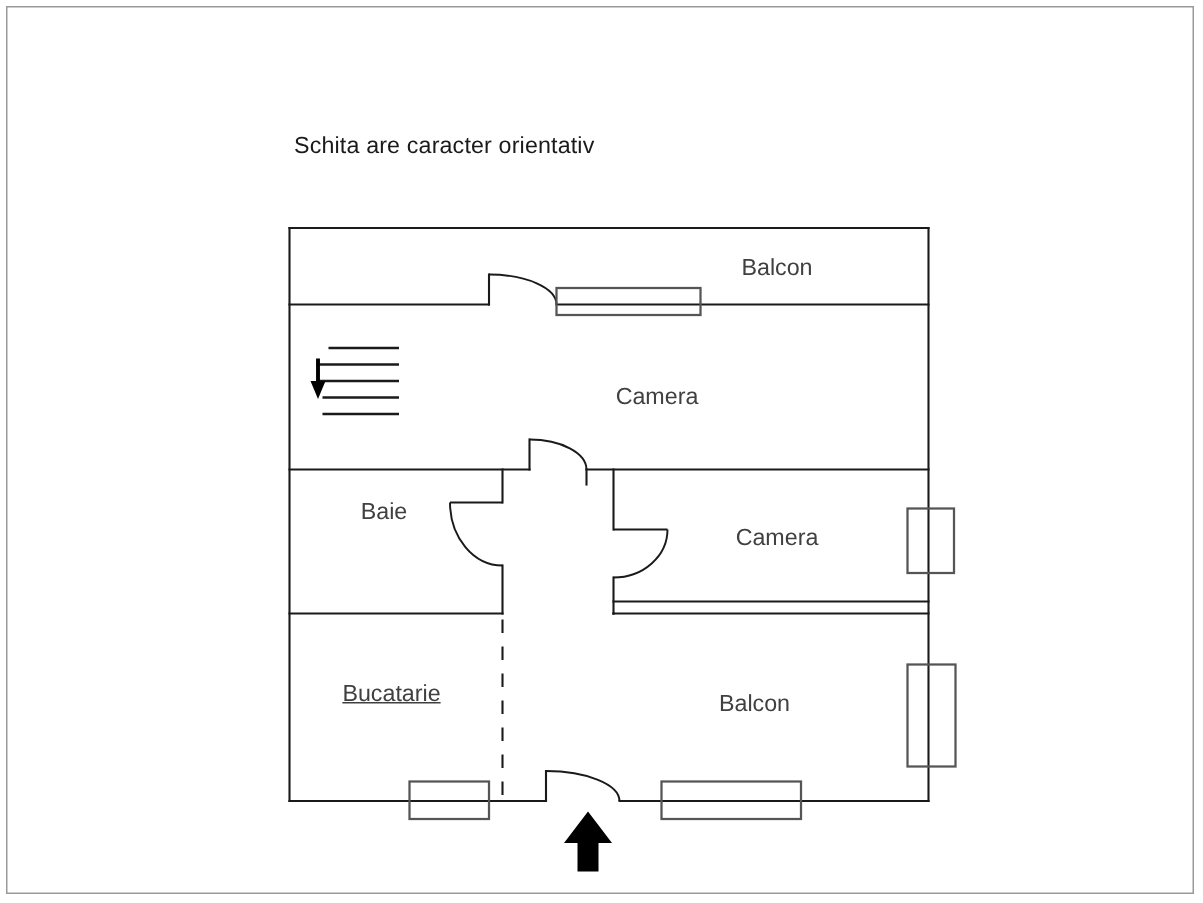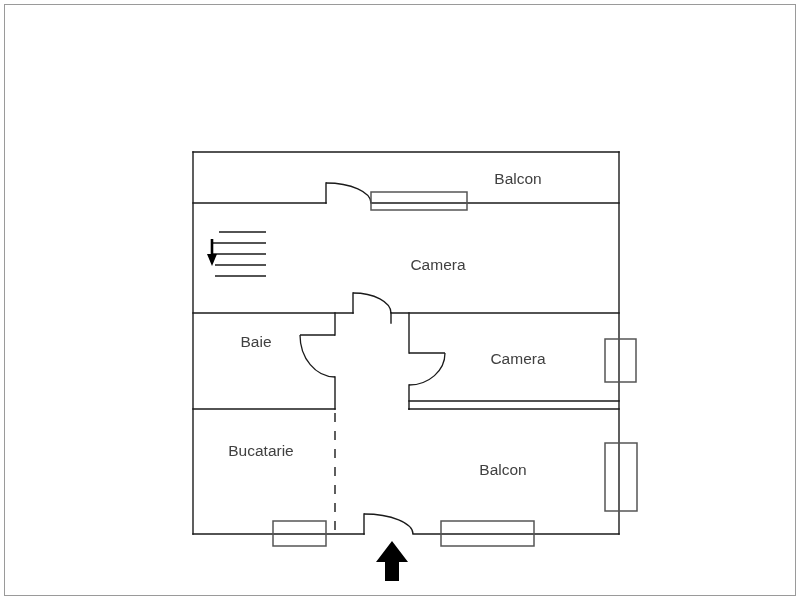--- a/index.html
+++ b/index.html
@@ -48,20 +48,21 @@
     white-space: nowrap;
     transform: translate(-50%, -50%);
   }
 </style>
 </head>
 <body>
 
 <div id="page">
   <div id="frame">
 
+    <div class="plan-title">Schita are caracter orientativ</div>
 
     <svg id="plan-svg" width="792" height="592" viewBox="0 0 792 592">
 
       <g fill="none" stroke="#1a1a1a" stroke-width="1.4" stroke-linecap="square">
 
         <line x1="188" y1="147" x2="614" y2="147"></line>
 
         <line x1="188" y1="147" x2="188" y2="529"></line>
 
         <line x1="614" y1="147" x2="614" y2="529"></line>
@@ -149,18 +150,18 @@
     </svg>
 
     <div class="room-label" style="left:513px; top:174px;">Balcon</div>
 
     <div class="room-label" style="left:433px; top:260px;">Camera</div>
 
     <div class="room-label" style="left:251px; top:337px;">Baie</div>
 
     <div class="room-label" style="left:513px; top:354px;">Camera</div>
 
-    <div class="room-label" style="left:256px; top:446px;">Bucatarie</div>
+    <div class="room-label" style="left:256px; top:458px;text-decoration:underline;">Bucatarie</div>
 
     <div class="room-label" style="left:498px; top:465px;">Balcon</div>
 
   </div>
 </div>
 
 </body></html>

